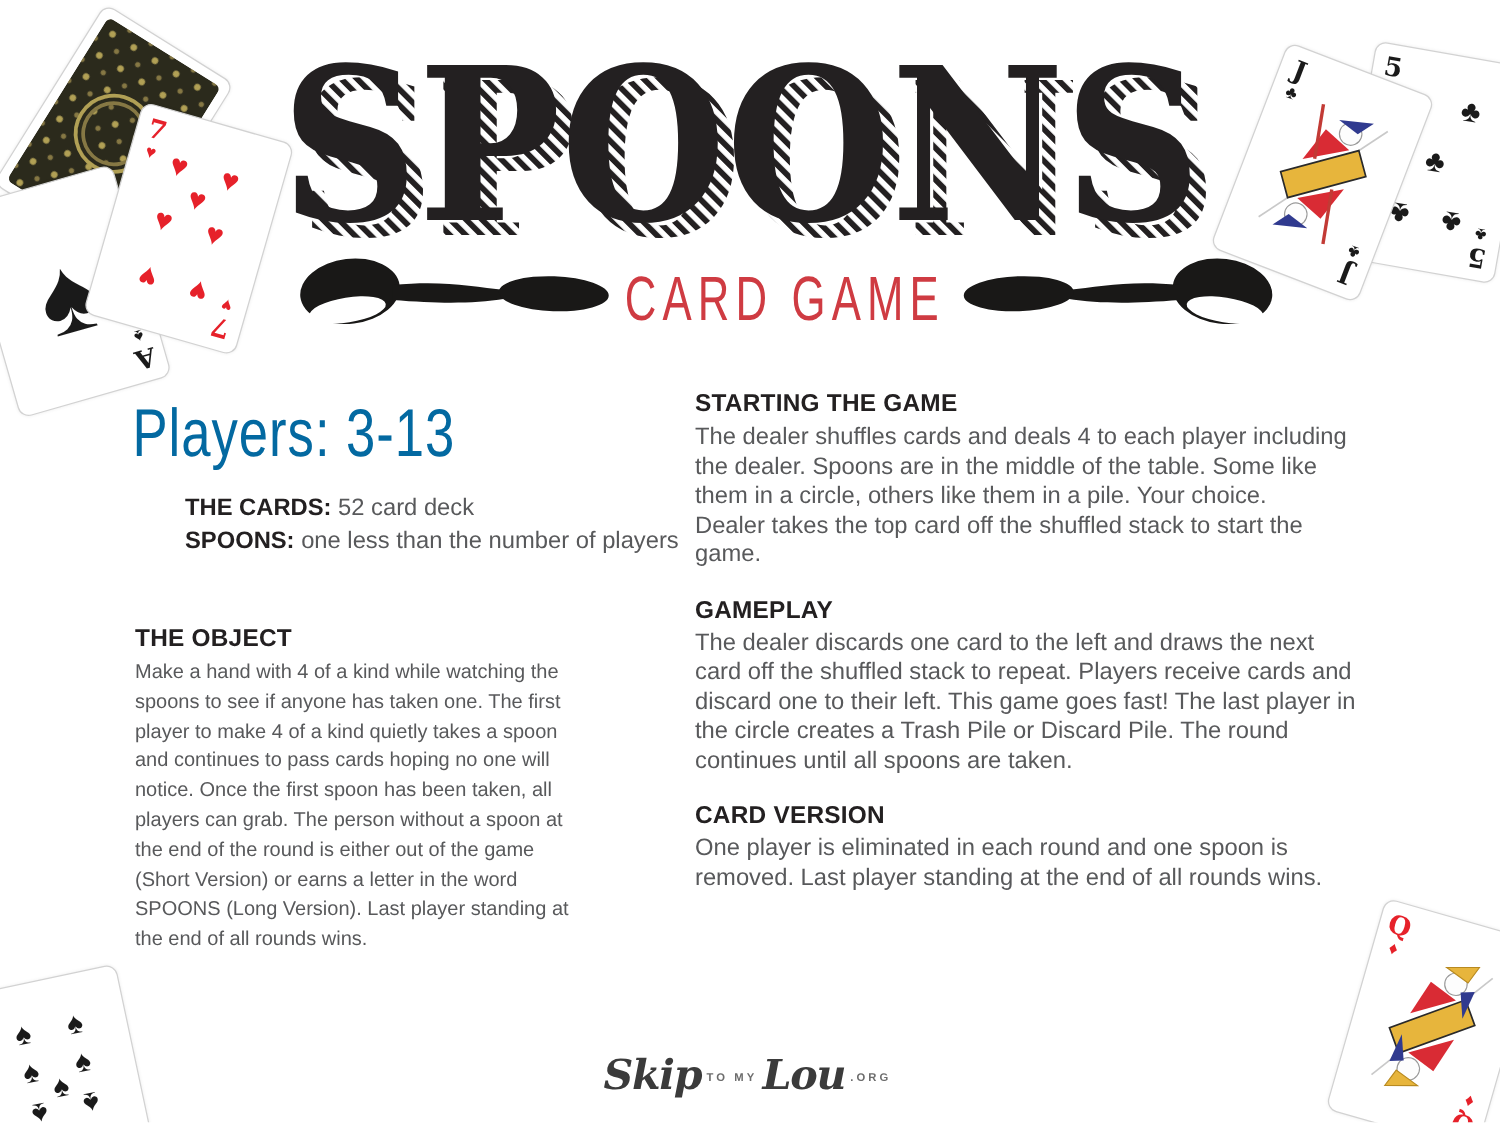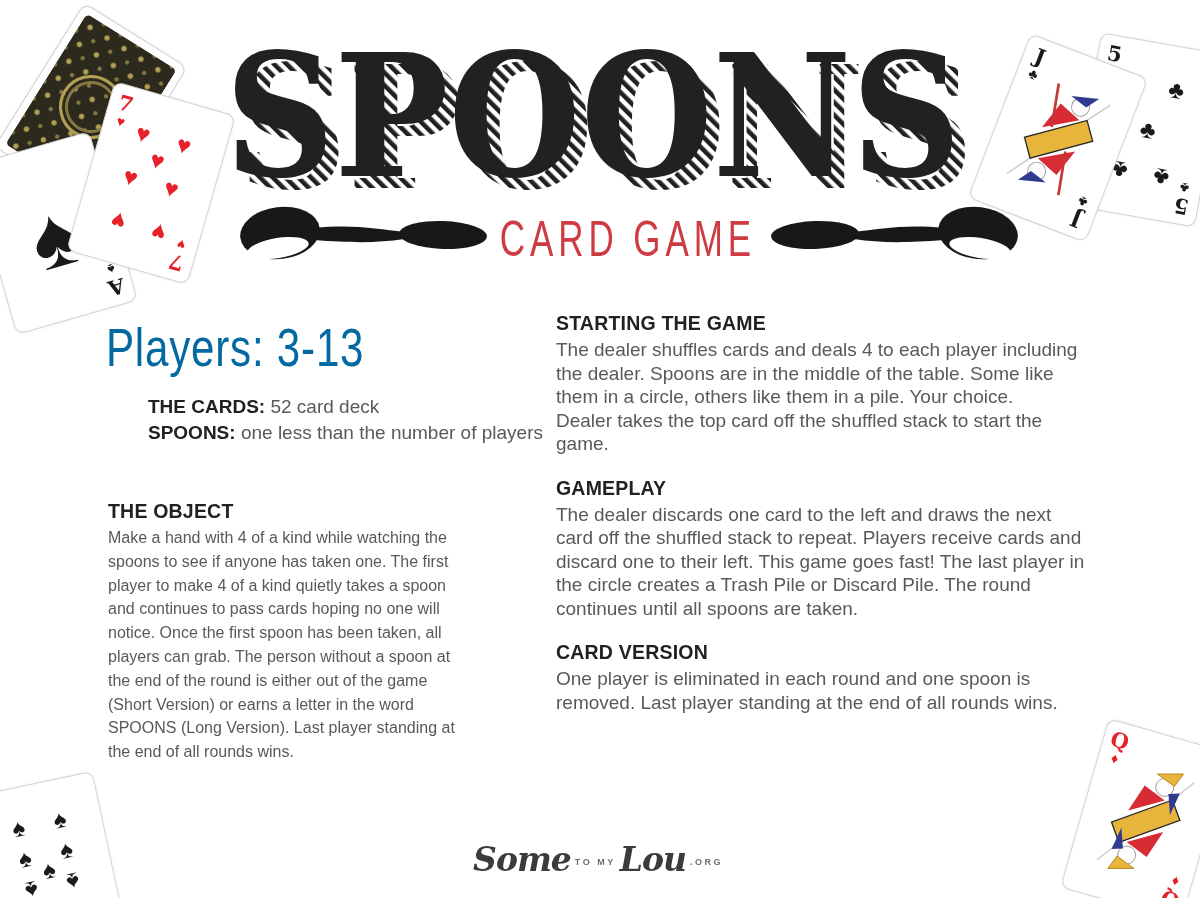--- a/index.html
+++ b/index.html
@@ -160,21 +160,21 @@
       <h3>GAMEPLAY</h3>
       <p>The dealer discards one card to the left and draws the next card off the shuffled stack to repeat. Players receive cards and discard one to their left. This game goes fast! The last player in the circle creates a Trash Pile or Discard Pile. The round continues until all spoons are taken.</p>
     </div>
     <div class="section">
       <h3>CARD VERSION</h3>
       <p>One player is eliminated in each round and one spoon is removed. Last player standing at the end of all rounds wins.</p>
     </div>
   </div>
 
   <div class="logo">
-    <span class="script">Some</span><span class="tiny">TO MY</span><span class="script">Lou</span><span class="tiny">.ORG</span>
+    <span class="script">Skip</span><span class="tiny">TO MY</span><span class="script">Lou</span><span class="tiny">.ORG</span>
   </div>
 
   <div class="card back card-back">
     <div class="back-inner">
       <div class="back-medallion"></div>
     </div>
   </div>
 
   <div class="card card-ace black">
     <div class="corner tl">

